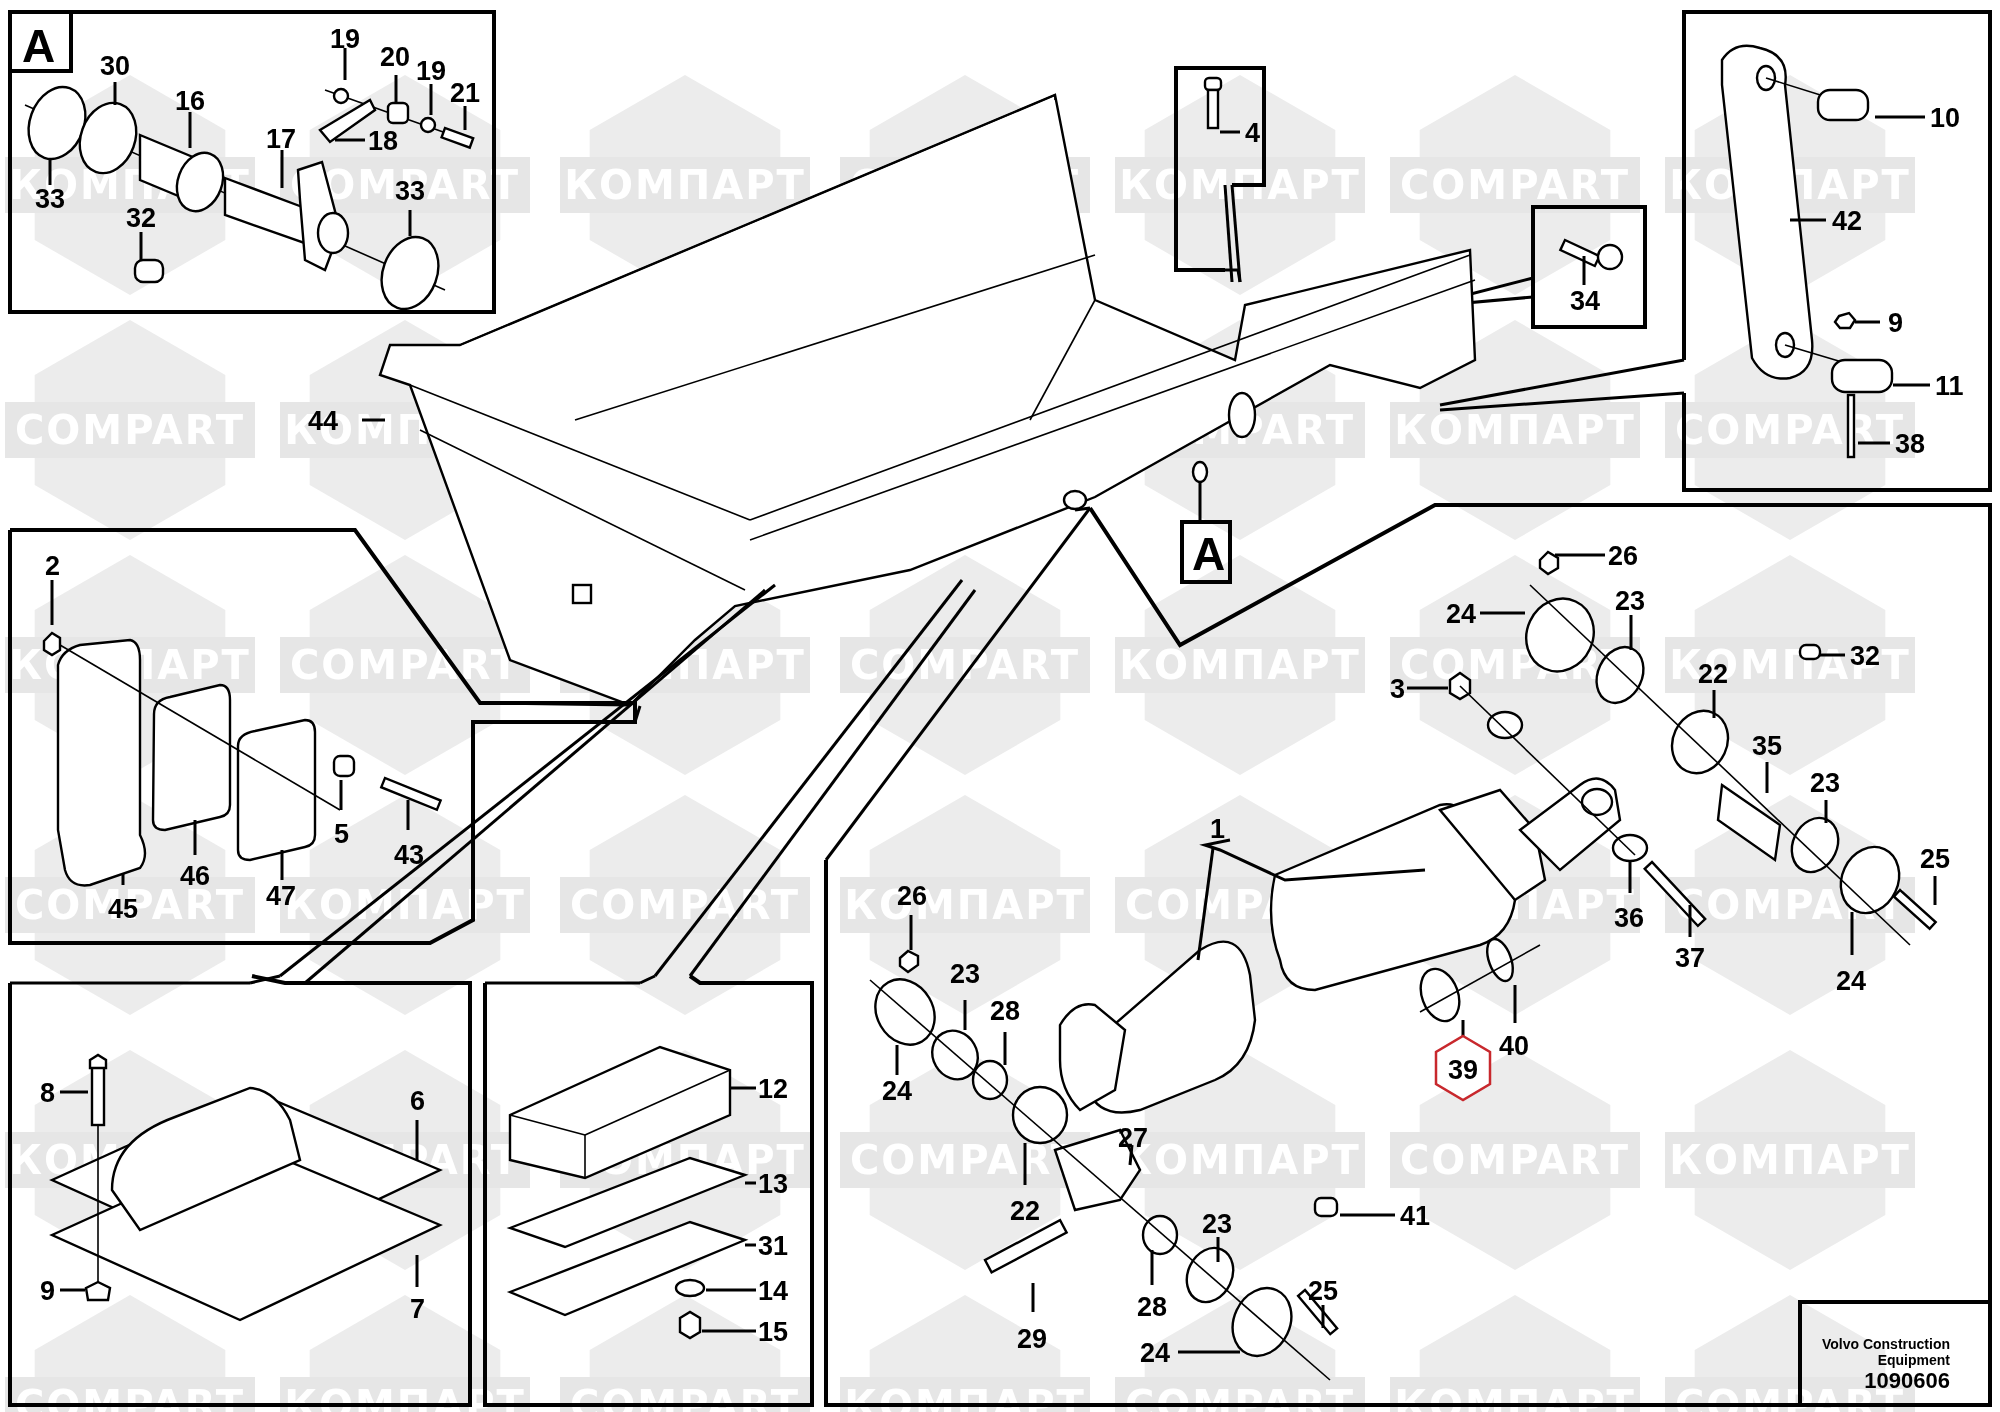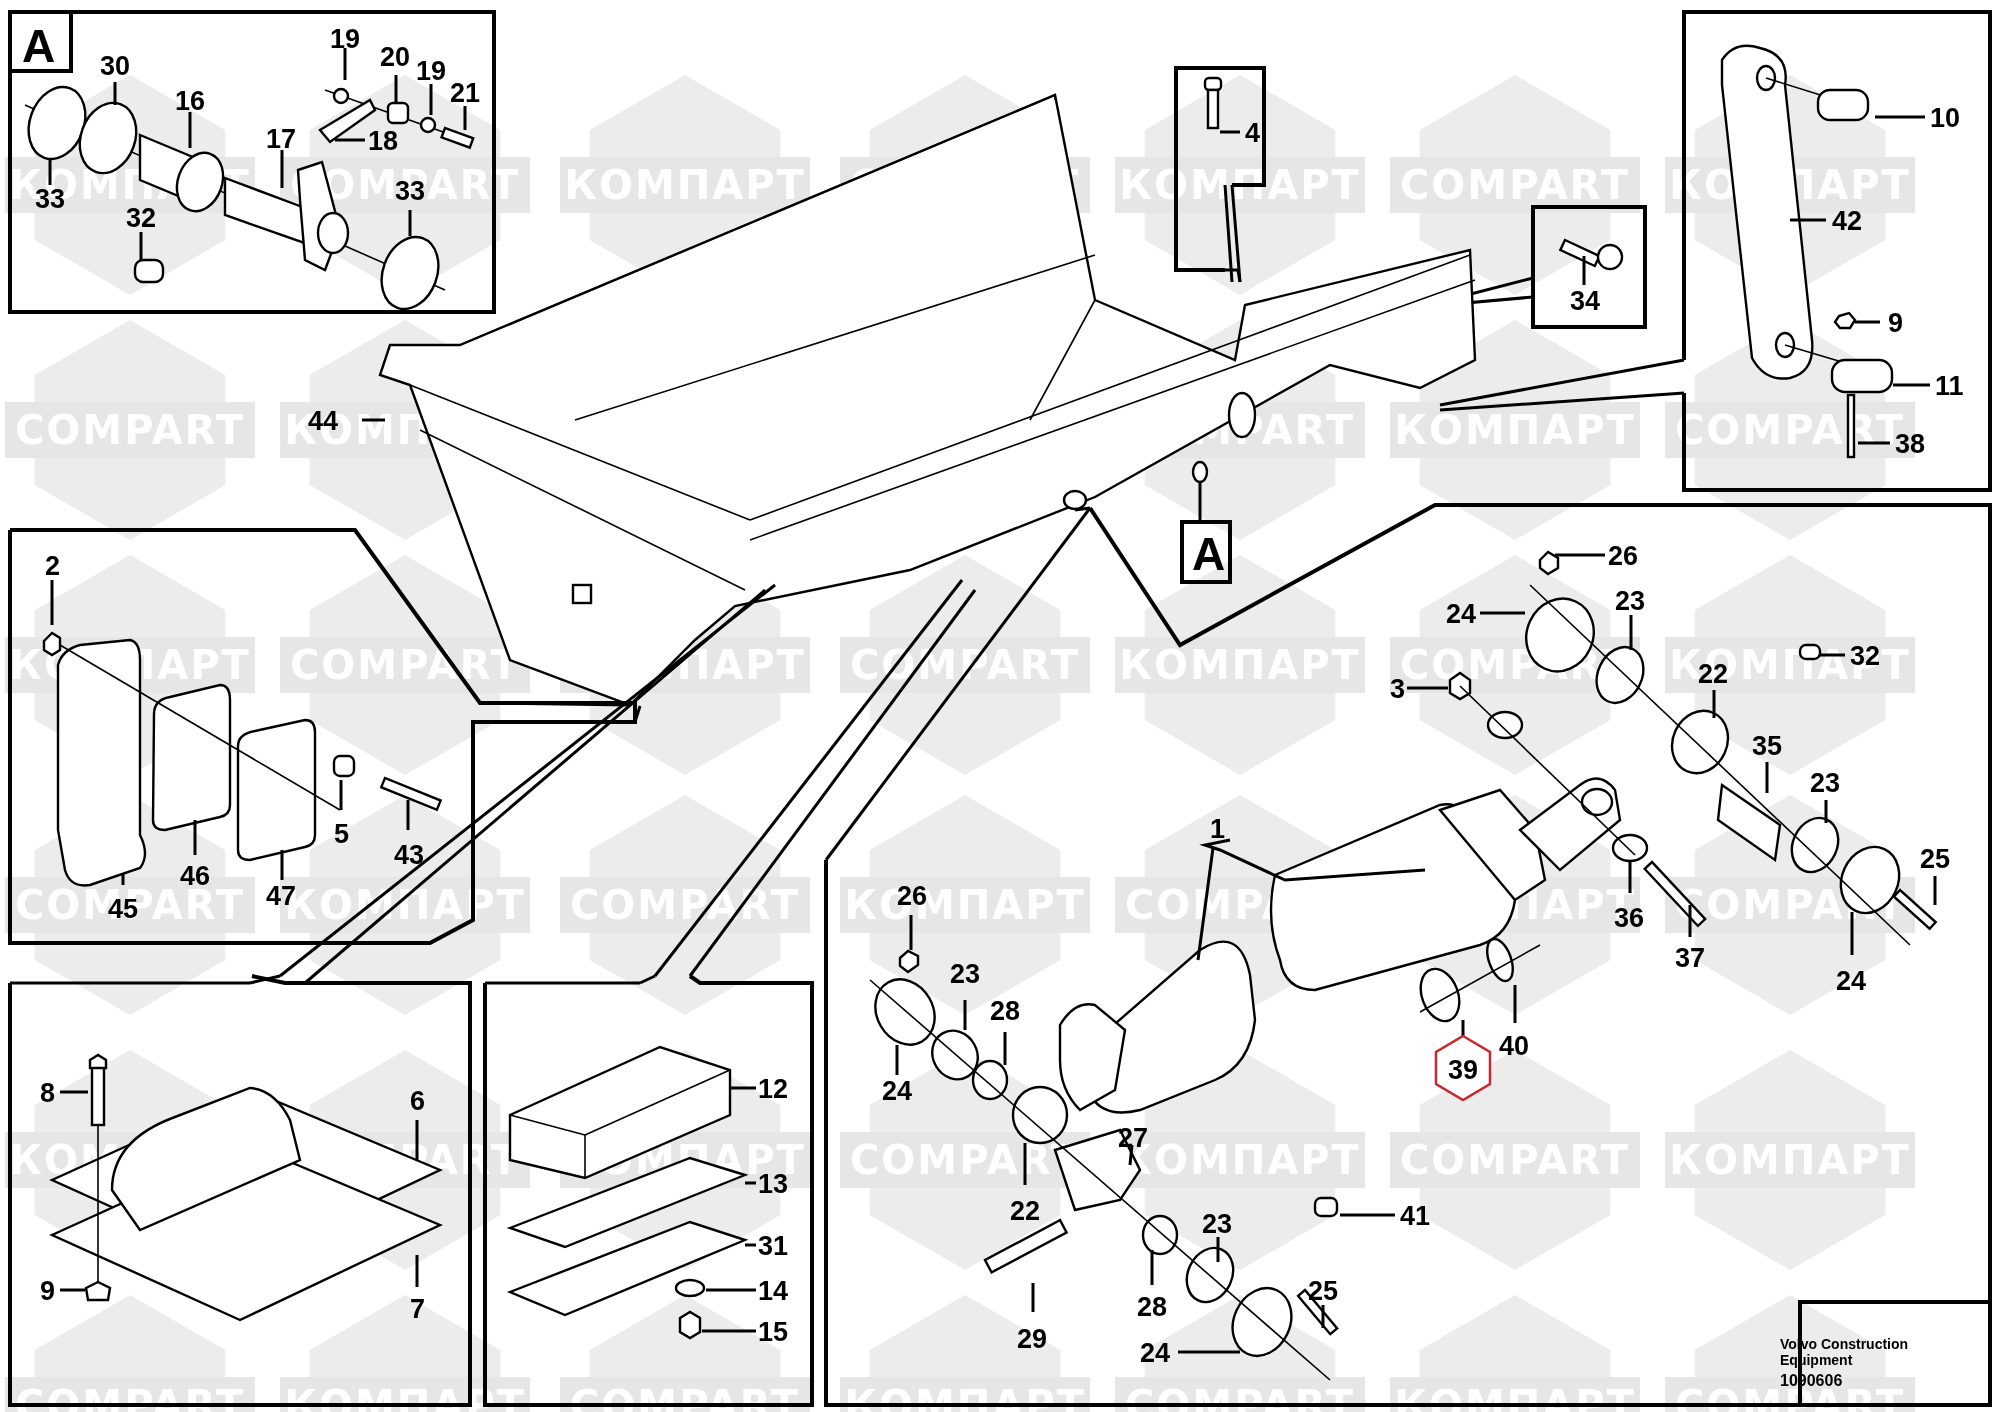--- a/index.html
+++ b/index.html
@@ -8,23 +8,23 @@
   .wm-text { font-family: "DejaVu Sans", sans-serif; font-weight: bold; font-size: 40px; fill: #ffffff; letter-spacing: 2px; }
   .wm-band { fill: #e6e6e6; }
   .wm-hex { fill: #ececec; }
   .box { fill: none; stroke: #000; stroke-width: 4; }
   .lead { fill: none; stroke: #000; stroke-width: 3; }
   .thin { fill: none; stroke: #000; stroke-width: 1.6; }
   .part { fill: #fff; stroke: #000; stroke-width: 2.4; }
   .callout { font-family: "Liberation Sans", sans-serif; font-weight: bold; font-size: 27px; fill: #000; }
   .boxletter { font-family: "Liberation Sans", sans-serif; font-weight: bold; font-size: 46px; fill: #000; }
   .hex-red { fill: #fff; stroke: #c8282d; stroke-width: 2.5; }
-  .footer { position: absolute; right: 50px; bottom: 18px; width: 170px; text-align: left; }
+  .footer { position: absolute; right: 50px; bottom: 18px; width: 170px; text-align: right; }
   .footer .brand { font-size: 14px; font-weight: bold; line-height: 16px; }
-  .footer .code { font-size: 16px; font-weight: bold; line-height: 26px; }
+  .footer .code { font-size: 22px; font-weight: bold; line-height: 26px; }
 </style>
 </head>
 <body>
 
 <svg id="diagram" viewBox="0 0 2000 1412" xmlns="http://www.w3.org/2000/svg">
 
   <g id="watermarks">
       <polygon points="130.0,75.0 225.3,130.0 225.3,240.0 130.0,295.0 34.7,240.0 34.7,130.0" class="wm-hex"></polygon>
       <rect x="5" y="157" width="250" height="56" class="wm-band"></rect>
       <text x="130" y="199" text-anchor="middle" class="wm-text">КОМПАРТ</text>

